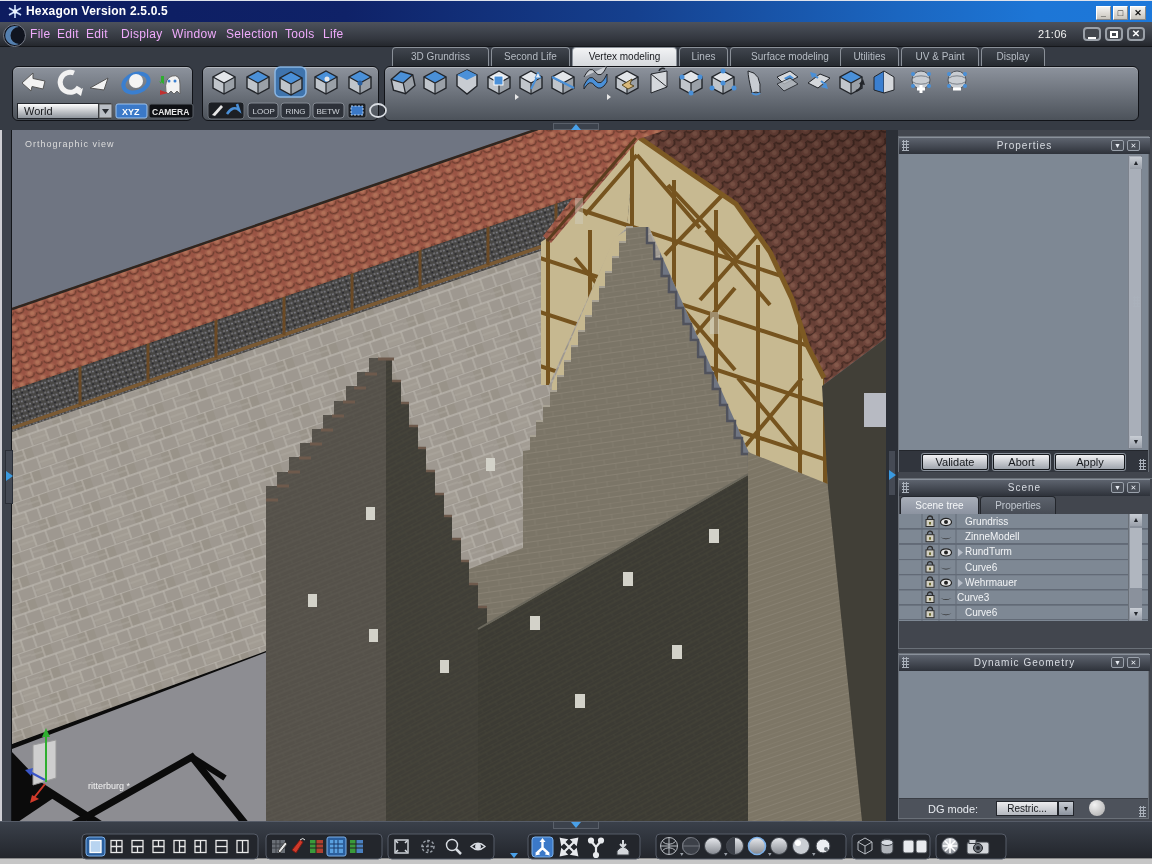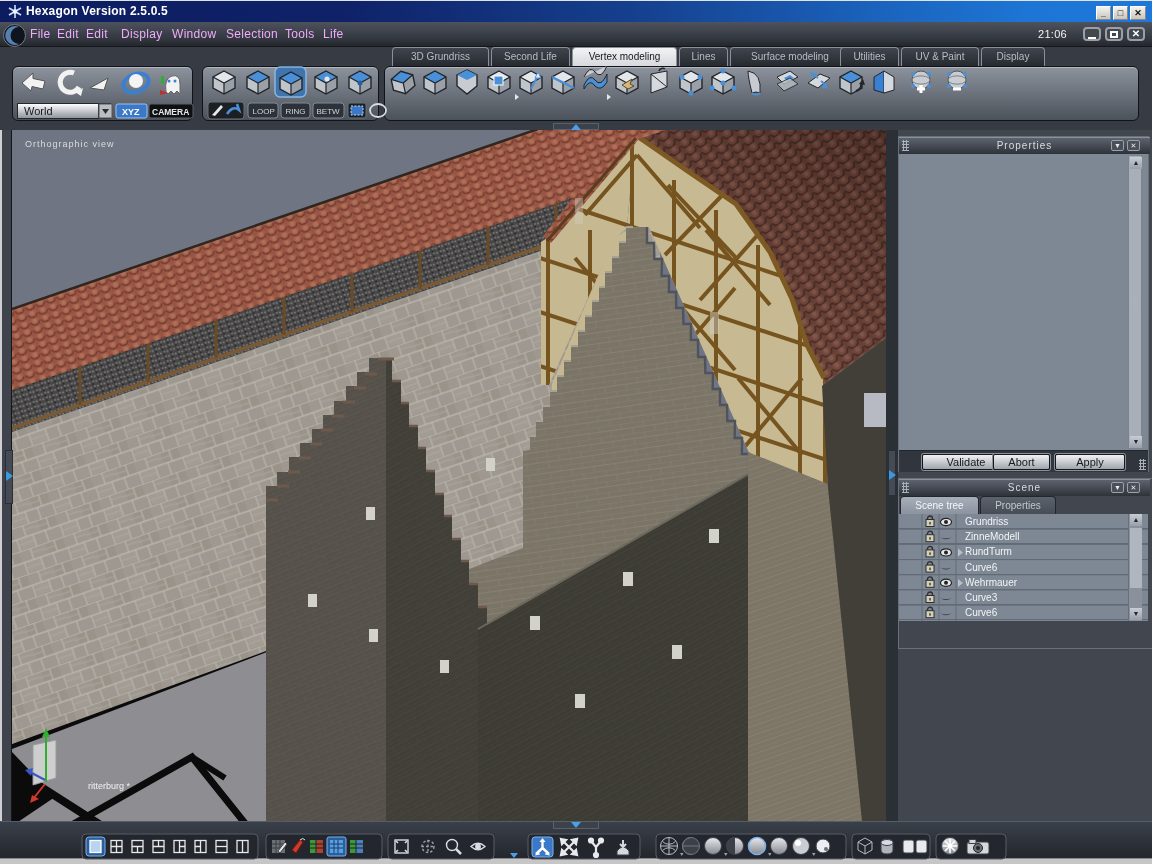--- a/index.html
+++ b/index.html
@@ -426,21 +426,21 @@
       <div class="phead abs" style="top:0">Properties</div>
       <div class="abs grip" style="left:3px;top:3px"></div>
       <div class="pbtn abs" style="left:212px;top:3px">▼</div>
       <div class="pbtn abs" style="left:228px;top:3px">✕</div>
       <div class="abs" style="left:229px;top:18px;width:14px;height:294px;background:#a9afb9;border:1px solid #7d838d">
         <div class="abs" style="left:1px;top:1px;width:12px;height:12px;background:linear-gradient(#c8cdd4,#9aa0aa);font-size:7px;text-align:center;line-height:12px;color:#23262c">▲</div>
         <div class="abs" style="left:1px;top:280px;width:12px;height:12px;background:linear-gradient(#c8cdd4,#9aa0aa);font-size:7px;text-align:center;line-height:12px;color:#23262c">▼</div>
         <div class="abs grip" style="left:4px;top:140px"></div>
       </div>
       <div class="abs" style="left:0;top:313px;width:249px;height:22px;background:#31353d;border-top:1px solid #23262c">
-        <div class="btn3 abs" style="left:23px;top:3px;width:88px;height:16px;line-height:15px">Validate</div>
+        <div class="btn3 abs" style="left:23px;top:3px;width:66px;height:16px;line-height:15px">Validate</div>
         <div class="btn3 abs" style="left:94px;top:3px;width:57px;height:16px;line-height:15px">Abort</div>
         <div class="btn3 abs" style="left:156px;top:3px;width:70px;height:16px;line-height:15px">Apply</div>
         <div class="abs grip" style="left:240px;top:8px"></div>
       </div>
     </div>
 
     <div class="abs panel" style="left:0;top:348px;width:287px;height:171px;background:#42464e">
       <div class="phead abs" style="top:0">Scene</div>
       <div class="abs grip" style="left:3px;top:3px"></div>
       <div class="pbtn abs" style="left:212px;top:3px">▼</div>
@@ -502,33 +502,46 @@
         <div class="srow abs" style="top:30.4px">
             <span class="abs" style="left:66px;top:2px">RundTurm</span>
           </div>
         <div class="srow abs" style="top:45.6px">
             <span class="abs" style="left:66px;top:2px">Curve6</span>
           </div>
         <div class="srow abs" style="top:60.8px">
             <span class="abs" style="left:66px;top:2px">Wehrmauer</span>
           </div>
         <div class="srow abs" style="top:76px">
-            <span class="abs" style="left:66px;top:2px">Curve3</span>
+            <span class="abs" style="left:58px;top:2px">Curve3</span>
           </div>
         <div class="srow abs" style="top:91.2px">
             <span class="abs" style="left:66px;top:2px">Curve6</span>
           </div>
       </div>
       <div class="abs" style="left:229px;top:35px;width:14px;height:107px;background:#8a919c;border-left:1px solid #6a7078">
         <div class="abs" style="left:1px;top:0;width:12px;height:12px;background:linear-gradient(#c8cdd4,#9aa0aa);font-size:7px;text-align:center;line-height:12px;color:#23262c">▲</div>
         <div class="abs" style="left:1px;top:94px;width:12px;height:12px;background:linear-gradient(#c8cdd4,#9aa0aa);font-size:7px;text-align:center;line-height:12px;color:#23262c">▼</div>
         <div class="abs" style="left:1px;top:14px;width:12px;height:60px;background:#b0b6bf"></div>
       </div>
     </div>
 
+    <div class="abs panel" style="left:0;top:523px;width:251px;height:166px">
+      <div class="phead abs" style="top:0">Dynamic Geometry</div>
+      <div class="abs grip" style="left:3px;top:3px"></div>
+      <div class="pbtn abs" style="left:212px;top:3px">▼</div>
+      <div class="pbtn abs" style="left:228px;top:3px">✕</div>
+      <div class="abs" style="left:0;top:144px;width:249px;height:20px;background:#4d525b;border-top:1px solid #3a3e45">
+        <div class="abs" style="left:29px;top:4px;color:#e8ebf0;font-size:11px">DG mode:</div>
+        <div class="abs" style="left:97px;top:2px;width:62px;height:15px;background:linear-gradient(#ececee,#b4b8bf);border:1px solid #23262c;color:#16181c;font-size:10px;text-align:center;line-height:14px">Restric...</div>
+        <div class="abs" style="left:159px;top:2px;width:16px;height:15px;background:linear-gradient(#c8cdd4,#8c939e);border:1px solid #23262c;font-size:7px;text-align:center;line-height:14px;color:#16181c">▼</div>
+        <div class="abs" style="left:190px;top:1px;width:16px;height:16px;border-radius:50%;background:radial-gradient(circle at 35% 30%,#f2f2f2,#a8a8a8)"></div>
+        <div class="abs grip" style="left:240px;top:7px"></div>
+      </div>
+    </div>
   </div>
 
   <div id="bottombar" class="abs"></div>
   <div id="botedge" class="abs"></div>
   <div class="abs" style="left:553px;top:821px;width:46px;height:8px;background:#3c424c;border:1px solid #5a606a"></div>
   <svg class="abs" style="left:570px;top:822px" width="12" height="7">
       <path d="M1,0 L11,0 L6,6 Z" fill="#49a0e8"></path>
     </svg>
   <svg id="bicons" class="abs" style="left:0;top:822px" width="1152" height="38" viewBox="0 0 1152 38">
     <defs>

